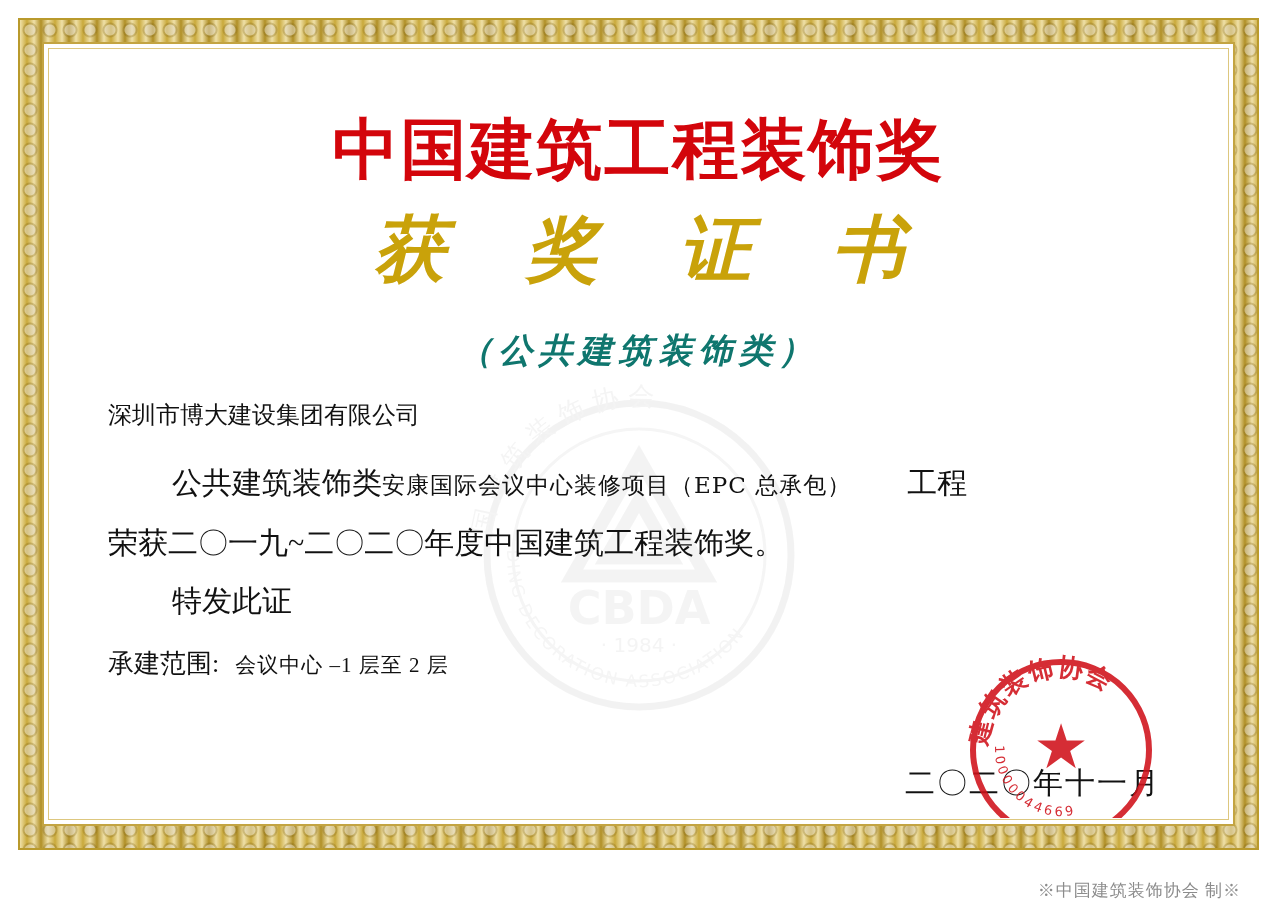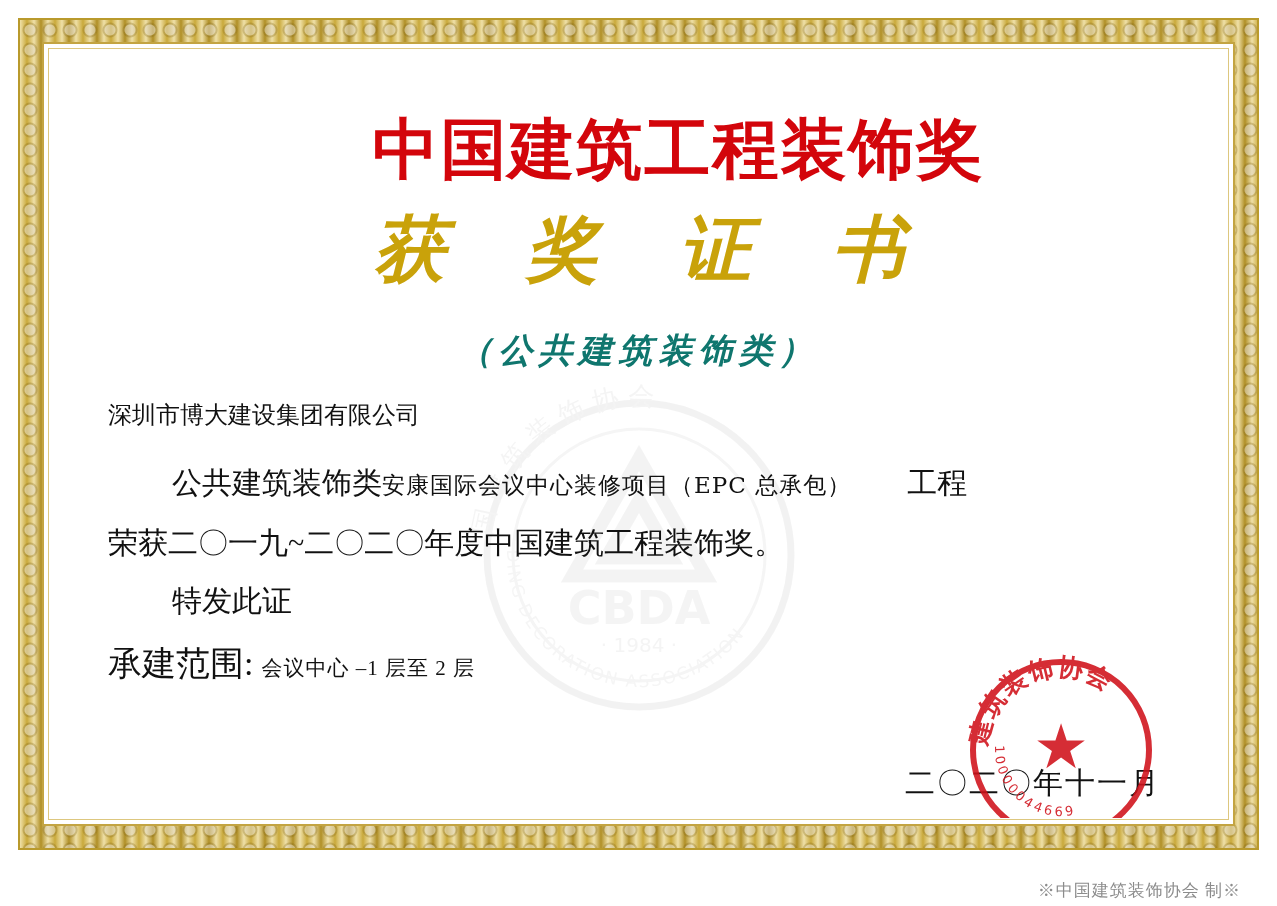--- a/index.html
+++ b/index.html
@@ -105,21 +105,20 @@
     left: 0;
     width: 100%;
     text-align: center;
     font-family: "DejaVu Serif", "Liberation Serif", serif;
     font-weight: bold;
     font-size: 66px;
     letter-spacing: 2px;
     color: #d3050b;
     z-index: 8;
     white-space: nowrap;
-    padding-left: 40px;
   }
 
   .title-sub {
     position: absolute;
     top: 152px;
     left: 0;
     width: 100%;
     text-align: center;
     font-family: "DejaVu Serif", "Liberation Serif", serif;
     font-weight: bold;
@@ -201,26 +200,26 @@
     line-height: 58px;
   }
 
   .scope-row {
     margin-top: 14px;
     font-size: 26px;
     line-height: 40px;
     white-space: nowrap;
   }
   .scope-label {
-    font-size: 34px;
+    font-size: 26px;
   }
   .scope-value {
     font-size: 21px;
     letter-spacing: 1px;
-    margin-left: 8px;
+    margin-left: 16px;
   }
 
   
   .date-line {
     position: absolute;
     right: 66px;
     top: 713px;
     font-size: 30px;
     letter-spacing: 2px;
     color: #111111;

